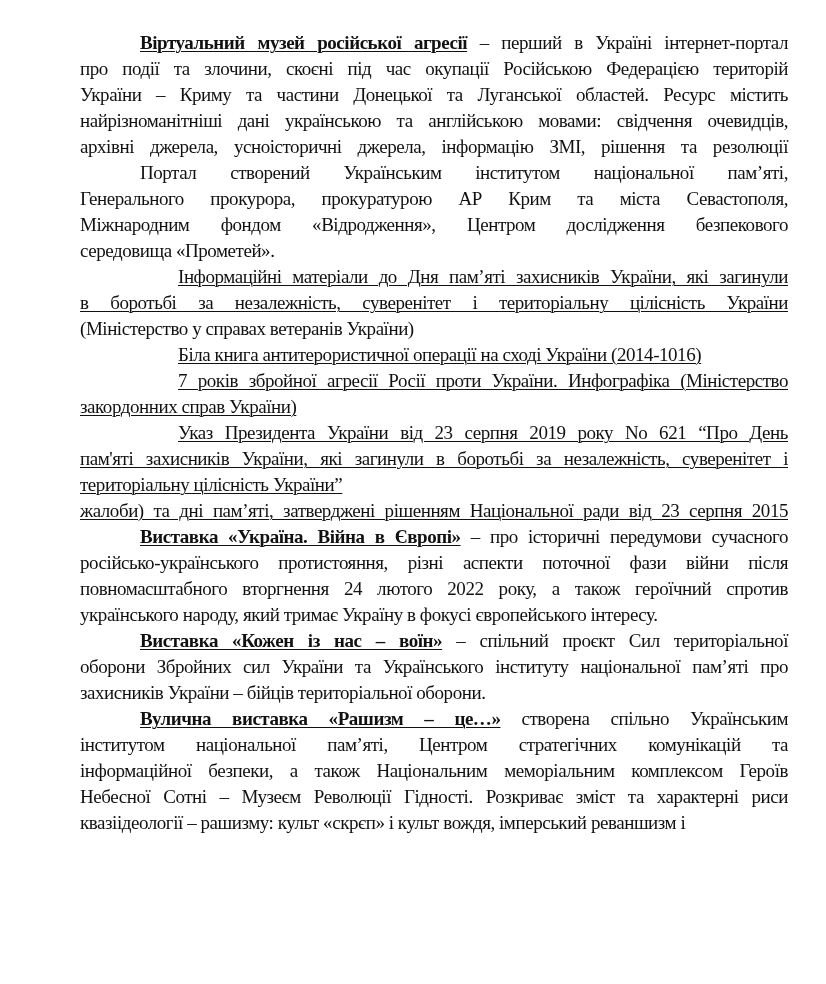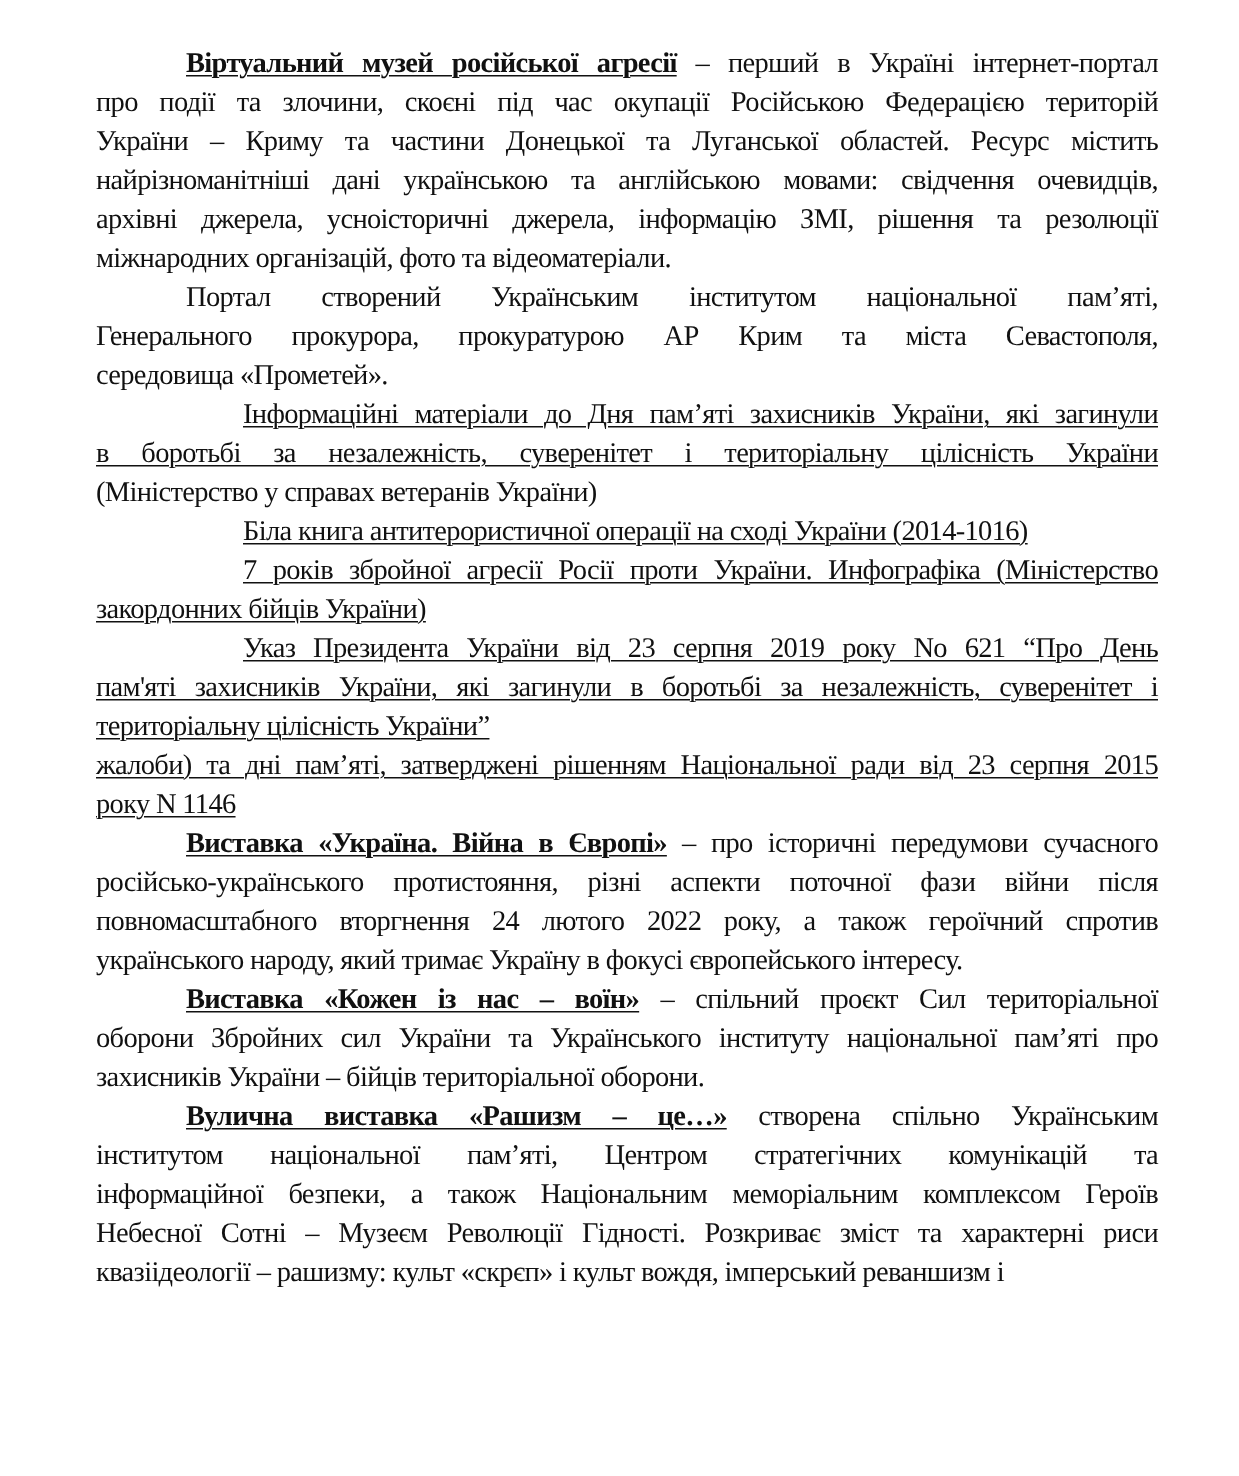--- a/index.html
+++ b/index.html
@@ -1,18 +1,18 @@
 <!DOCTYPE html>
 <html><head>
 <meta charset="utf-8">
 <style>
   html, body { margin: 0; padding: 0; background: #ffffff; }
   body { width: 826px; height: 984px; overflow: hidden; position: relative; }
   .page {
-    position: absolute; left: 64px; top: 30px; width: 708px;
+    position: absolute; left: 80px; top: 30px; width: 708px;
     font-family: "Liberation Serif", "DejaVu Serif", serif;
     font-size: 19px; color: #111111;
   }
   .line {
     height: 26px; line-height: 26px; white-space: nowrap;
     display: flex; justify-content: space-between; overflow: visible;
   }
   .line .txt { display: block; width: 100%; transform-origin: left center; }
   .j .txt { text-align: justify; text-align-last: justify; }
   .nj .txt { text-align: left; }
@@ -36,30 +36,30 @@
       </div>
       <div class="line j">
         <span class="txt cond"><span>України – Криму та частини Донецької та Луганської областей. Ресурс містить</span></span>
       </div>
       <div class="line j">
         <span class="txt cond"><span>найрізноманітніші дані українською та англійською мовами: свідчення очевидців,</span></span>
       </div>
       <div class="line j">
         <span class="txt cond"><span>архівні джерела, усноісторичні джерела, інформацію ЗМІ, рішення та резолюції</span></span>
       </div>
-      <div class="line nj">
-        <span class="txt cond"><span>міжнародних організацій, фото та відеоматеріали.</span></span>
-      </div>
     </div>
     <div class="para">
       <div class="line j ind1">
         <span class="txt cond"><span>Портал створений Українським інститутом національної пам’яті,</span></span>
       </div>
       <div class="line j">
         <span class="txt cond"><span>Генерального прокурора, прокуратурою АР Крим та міста Севастополя,</span></span>
+      </div>
+      <div class="line j">
+        <span class="txt cond"><span>Міжнародним фондом «Відродження», Центром дослідження безпекового</span></span>
       </div>
       <div class="line nj">
         <span class="txt cond"><span>середовища «Прометей».</span></span>
       </div>
     </div>
     <div class="para">
       <div class="line j ind2">
         <span class="txt cond"><span class="u">Інформаційні матеріали до Дня пам’яті захисників України, які загинули</span></span>
       </div>
       <div class="line j">
@@ -72,40 +72,37 @@
     <div class="para">
       <div class="line nj ind2">
         <span class="txt cond"><span class="u">Біла книга антитерористичної операції на сході України (2014-1016)</span></span>
       </div>
     </div>
     <div class="para">
       <div class="line j ind2">
         <span class="txt cond"><span class="u">7 років збройної агресії Росії проти України. Инфографіка (Міністерство</span></span>
       </div>
       <div class="line nj">
-        <span class="txt cond"><span class="u">закордонних бійців України)</span></span>
+        <span class="txt cond"><span class="u">закордонних справ України)</span></span>
       </div>
     </div>
     <div class="para">
       <div class="line j ind2">
         <span class="txt cond"><span class="u">Указ Президента України від 23 серпня 2019 року No 621 “Про День</span></span>
       </div>
       <div class="line j">
         <span class="txt cond"><span class="u">пам'яті захисників України, які загинули в боротьбі за незалежність, суверенітет і</span></span>
       </div>
       <div class="line nj">
         <span class="txt cond"><span class="u">територіальну цілісність України”</span></span>
       </div>
     </div>
     <div class="para">
       <div class="line j">
         <span class="txt cond"><span class="u">жалоби) та дні пам’яті, затверджені рішенням Національної ради від 23 серпня 2015</span></span>
-      </div>
-      <div class="line nj">
-        <span class="txt cond"><span class="u">року N 1146</span></span>
       </div>
     </div>
     <div class="para">
       <div class="line j ind1">
         <span class="txt cond"><span class="b u">Виставка «Україна. Війна в Європі»</span><span> – про історичні передумови сучасного</span></span>
       </div>
       <div class="line j">
         <span class="txt cond"><span>російсько-українського протистояння, різні аспекти поточної фази війни після</span></span>
       </div>
       <div class="line j">

